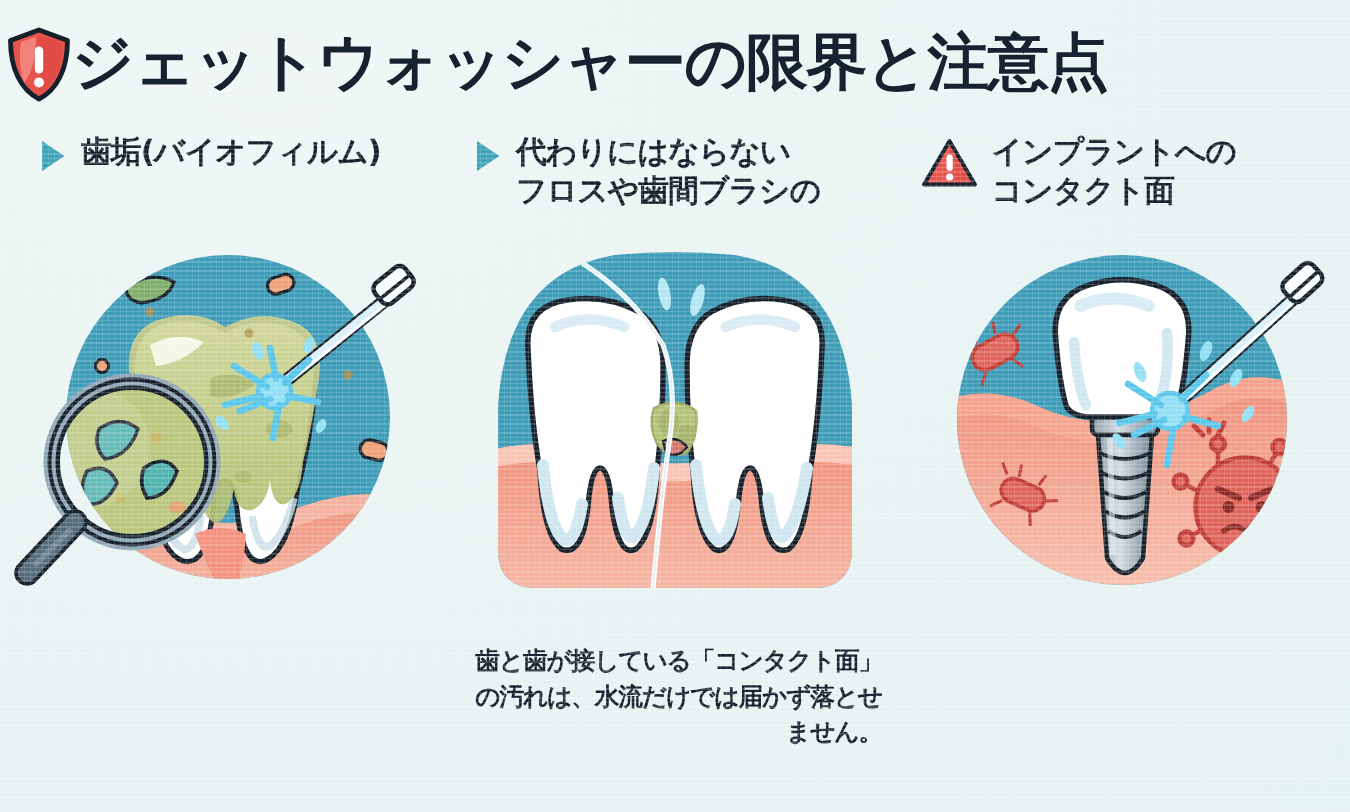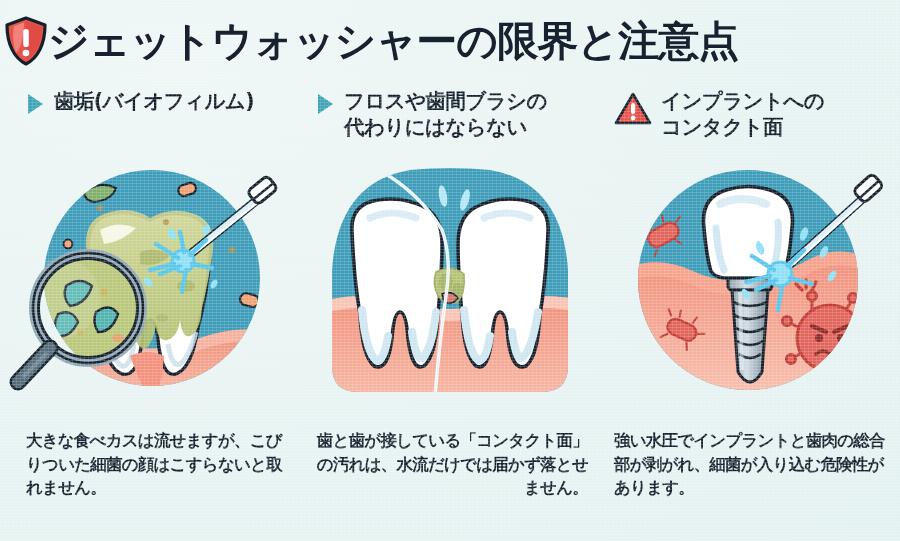--- a/index.html
+++ b/index.html
@@ -20,21 +20,21 @@
     content:""; position:absolute; inset:0; pointer-events:none;
     background-image:
       repeating-linear-gradient(0deg, rgba(255,255,255,.35) 0 1px, rgba(0,0,0,0) 1px 3px),
       repeating-linear-gradient(90deg, rgba(255,255,255,.25) 0 1px, rgba(0,0,0,0) 1px 4px);
     opacity:.5;
   }
 
   
   .title-row{
     position:absolute; left:0; top:14px; width:742px;
-    display:flex; justify-content:center; 
+    display:flex; align-items:center; justify-content:center; 
     z-index:5;
   }
   .shield-icon{ width:44px; height:50px; flex:0 0 auto; margin-top:2px;}
   .title-text{
     font-size:41px; font-weight:bold; letter-spacing:-1px;
     color:#16222f;
     font-family:"DejaVu Sans","Liberation Sans", sans-serif;
     text-shadow:0 1px 0 rgba(255,255,255,.6);
     white-space:nowrap;
   }
@@ -187,31 +187,30 @@
           </g>
           <g fill="#8fe0f5">
             <ellipse cx="172" cy="74" rx="3.6" ry="6" transform="rotate(-20 172 74)"></ellipse>
             <ellipse cx="206" cy="70" rx="3.4" ry="5.6" transform="rotate(22 206 70)"></ellipse>
             <ellipse cx="148" cy="122" rx="3.4" ry="5.6" transform="rotate(-40 148 122)"></ellipse>
             <ellipse cx="214" cy="124" rx="3" ry="5" transform="rotate(30 214 124)"></ellipse>
           </g>
         </svg>
       </div>
 
-      <div class="cap">大きな食べカスは流せますが、こびりついた細菌の顔はこすらないと取れません。</div>
     </div>
 
     <div class="col">
       <div class="head">
         <svg class="tri-icon" viewBox="0 0 19 22">
           <path d="M2 1 L17 11 L2 21 Z" fill="#3fa3b8"></path>
         </svg>
         <div class="head-text">
+          <div>代わりにはならない</div>
           <div>フロスや歯間ブラシの</div>
-          <div>代わりにはならない</div>
         </div>
       </div>
 
       <div class="art">
         <svg width="300" height="248" viewBox="0 0 300 248">
           <defs>
             <clipPath id="c2">
                 <path d="M110 10 Q150 6 190 10 Q262 22 268 110 L268 206 Q268 232 242 232 L58 232 Q32 232 32 206 L32 110 Q38 22 110 10 Z"></path>
               </clipPath>
             <linearGradient id="gum2" x1="0" y1="0" x2="0" y2="1">
@@ -403,17 +402,16 @@
           <g fill="#8fe0f5">
             <ellipse cx="160" cy="88" rx="3.6" ry="7" transform="rotate(-22 160 88)"></ellipse>
             <ellipse cx="204" cy="74" rx="3.6" ry="7" transform="rotate(20 204 74)"></ellipse>
             <ellipse cx="224" cy="92" rx="3.4" ry="6.4" transform="rotate(26 224 92)"></ellipse>
             <ellipse cx="232" cy="116" rx="3.2" ry="6" transform="rotate(34 232 116)"></ellipse>
             <ellipse cx="146" cy="134" rx="3.2" ry="6" transform="rotate(-36 146 134)"></ellipse>
           </g>
         </svg>
       </div>
 
-      <div class="cap">強い水圧でインプラントと歯肉の総合部が剥がれ、細菌が入り込む危険性があります。</div>
     </div>
 
   </div>
 </div>
 
 </body></html>

